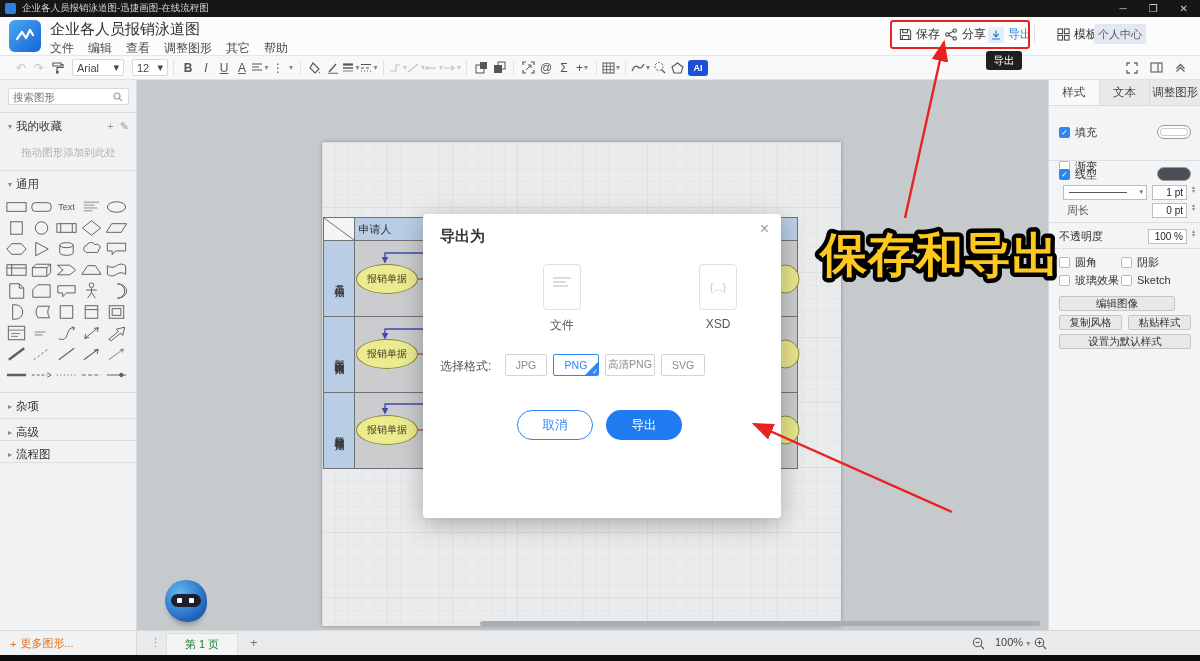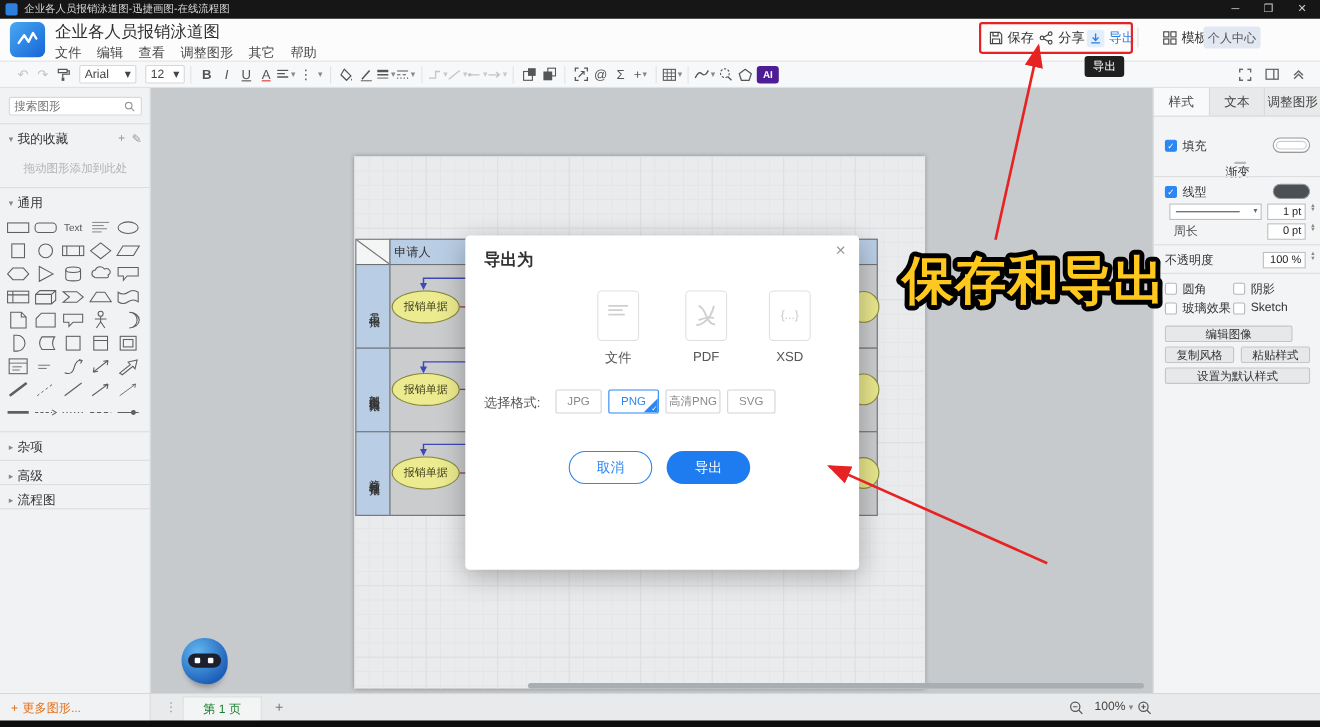--- a/index.html
+++ b/index.html
@@ -24,21 +24,21 @@
   #personal { background:#e2e8f1; border-radius:3px; font-size:11px; color:#555; width:52px; height:20px; display:flex; align-items:center; justify-content:center;}
   .vdiv { width:1px; height:18px; background:#dddddd; }
 
   
   #toolbar { left:0; top:56px; width:1200px; height:24px; background:#f7f8f9; border-bottom:1px solid #dfe1e3; display:flex; align-items:center; z-index:8;}
   .ti { display:flex; align-items:center; justify-content:center; height:20px; min-width:18px; color:#555; font-size:12px; }
   .ti.dis { color:#c4c4c4; }
   .ti .cr { font-size:8px; color:#888; margin-left:1px; }
   .tsep { width:1px; height:16px; background:#e2e3e5; margin:0 5px; }
   .tsel { height:17px; background:#fff; border:1px solid #d7d8da; border-radius:2px; display:flex; align-items:center; font-size:11px; color:#444; padding:0 4px; justify-content:space-between;}
-  #aibtn { width:20px; height:16px; background:#4c1d95; color:#fff; border-radius:3px; font-size:9px; font-weight:bold; display:flex; align-items:center; justify-content:center;}
+  #aibtn { width:20px; height:16px; background:#1d4ed8; color:#fff; border-radius:3px; font-size:9px; font-weight:bold; display:flex; align-items:center; justify-content:center;}
 
   
   #sidebar { left:0; top:80px; width:137px; height:550px; background:#f1f2f3; border-right:1px solid #d9dadc; z-index:2;}
   #searchbox { left:8px; top:8px; width:121px; height:17px; background:#fff; border:1px solid #d9d9d9; border-radius:2px; display:flex; align-items:center; padding:0 4px;}
   #searchbox input { border:none; outline:none; width:100px; font-size:10.5px; color:#555; background:transparent; font-family:inherit;}
   .shead { display:flex; align-items:center; font-size:11.5px; color:#333; padding:0 8px; height:20px; }
   .shead .tri { font-size:8px; color:#888; margin-right:4px; }
   .shead .right { margin-left:auto; color:#999; font-size:11px; display:flex; gap:6px;}
   .sdiv { height:1px; background:#dcdddf; margin:0; }
   #dragempty { width:137px; text-align:center; font-size:10.5px; color:#b3b3b3; }
@@ -676,21 +676,21 @@
     <div class="ptab active">样式</div>
     <div class="ptab">文本</div>
     <div class="ptab" style="border-right:none">调整图形</div>
   </div>
 
   <div class="prow" style="top:44px;">
     <span class="cb on">✓</span>
     <span>填充</span>
     <span class="swatch"></span>
   </div>
-  <div class="prow" style="top:67px;flex-direction:column;">
+  <div class="prow" style="top:78px;">
     <span class="cb"></span>
     <span>渐变</span>
   </div>
   <div class="phr" style="top:80px;"></div>
   <div class="prow" style="top:86px;">
     <span class="cb on">✓</span>
     <span>线型</span>
     <span class="swatch dark"></span>
   </div>
   <div class="prow" style="top:104px;">
@@ -766,29 +766,20 @@
   <div id="dlg-title">导出为</div>
   <div id="dlg-close">×</div>
 
   <div class="dtype" style="left:101px;">
     <div class="box">
       <svg width="26" height="34" viewBox="0 0 26 34">
           <path d="M4 8 h18 M4 12 h13 M4 16 h15" stroke="#cfcfcf" stroke-width="1.6"></path>
         </svg>
     </div>
     <div class="lbl">文件</div>
-  </div>
-  <div class="dtype" style="left:181px;">
-    <div class="box">
-      <svg width="26" height="34" viewBox="0 0 26 34">
-          <path d="M6 8 q4 1 7 9 q3 8 8 8 M20 8 q-2 10 -9 15 q-5 3.5 -7 2" stroke="#cfcfcf" fill="none" stroke-width="1.7"></path>
-          <path d="M6 21 q7-3 14-2" stroke="#cfcfcf" fill="none" stroke-width="1.7"></path>
-        </svg>
-    </div>
-    <div class="lbl">PDF</div>
   </div>
   <div class="dtype" style="left:257px;">
     <div class="box">
       <span class="glyph">{...}</span>
     </div>
     <div class="lbl">XSD</div>
   </div>
 
   <div id="fmtlabel">选择格式:</div>
   <div class="fmt" style="left:82px;width:42px;">JPG</div>

